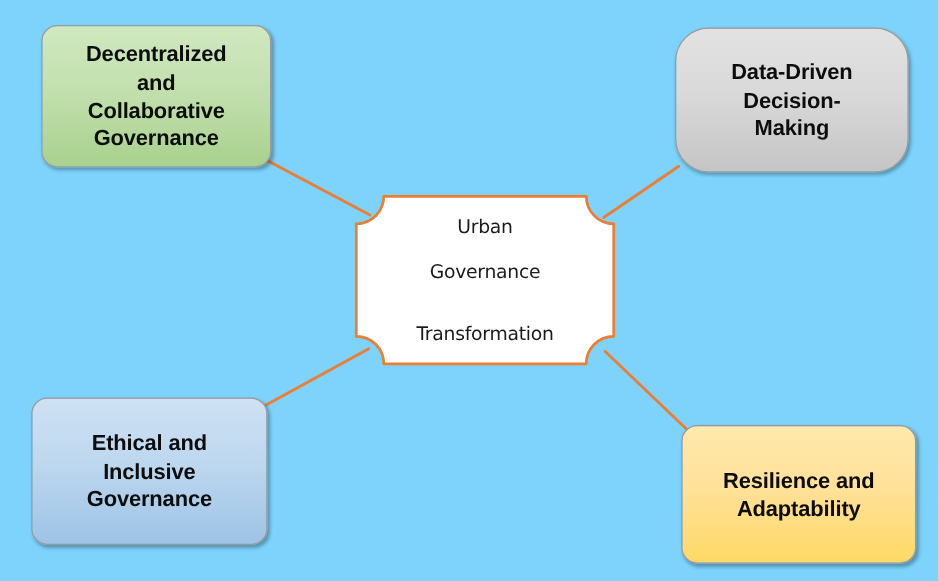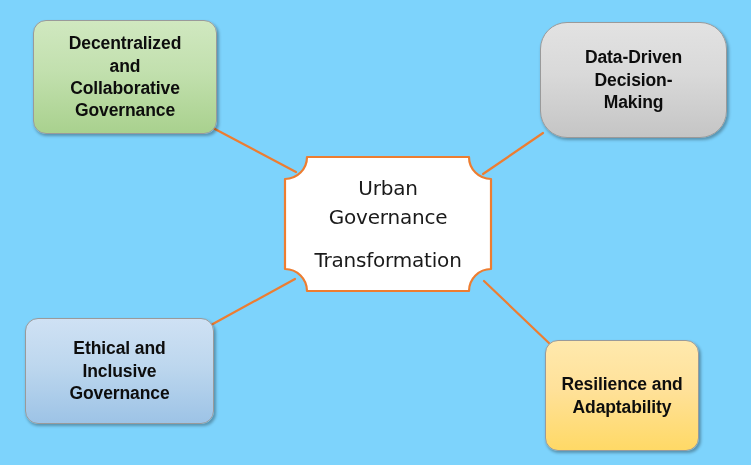--- a/index.html
+++ b/index.html
@@ -52,25 +52,25 @@
   #node-decentralized {
     left: 33px;  top: 20px;  width: 184px; height: 114px;
     background: linear-gradient(180deg, #d0e8c0 0%, #c2e0ae 45%, #a9d18e 100%);
   }
   #node-data-driven {
     left: 540px; top: 22px;  width: 187px; height: 116px;
     background: linear-gradient(180deg, #e2e2e2 0%, #d9d9d9 45%, #c5c5c5 100%);
     border-radius: 27px;
   }
   #node-ethical {
-    left: 25px;  top: 318px; width: 189px; height: 106px;
+    left: 25px;  top: 318px; width: 189px; height: 118px;
     background: linear-gradient(180deg, #cfe1f4 0%, #bdd7ee 45%, #9dc3e6 100%);
   }
   #node-resilience {
-    left: 545px; top: 340px; width: 154px; height: 111px;
+    left: 545px; top: 340px; width: 188px; height: 111px;
     background: linear-gradient(180deg, #ffe9ad 0%, #ffe199 45%, #ffd966 100%);
   }
 
   
   #node-center {
     position: absolute;
     left: 283px;
     top: 155px;
     width: 210px;
     height: 138px;
@@ -88,23 +88,24 @@
     left: 0; top: 0;
     width: 100%;
     height: 100%;
     display: flex;
     flex-direction: column;
     align-items: center;
     justify-content: center;
     text-align: center;
     font-family: "DejaVu Sans", "Liberation Sans", sans-serif;
     font-weight: 400;
-    font-size: 20px;
+    font-size: 15px;
     color: #1a1a1a;
     letter-spacing: -0.2px;
+    gap: 13px;
   }
   #center-text .cline { display: block; margin: 2.5px 0; }
   #center-text .cline.last { margin-top: 16px; }
 </style>
 </head>
 <body>
 
 <div id="canvas">
 
   <svg id="connectors" viewBox="0 0 751 465" preserveAspectRatio="none">

